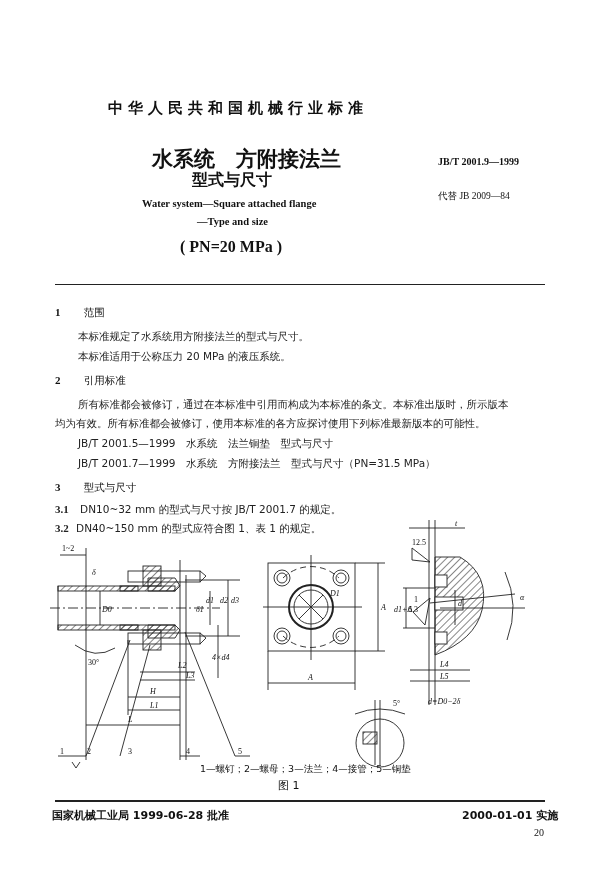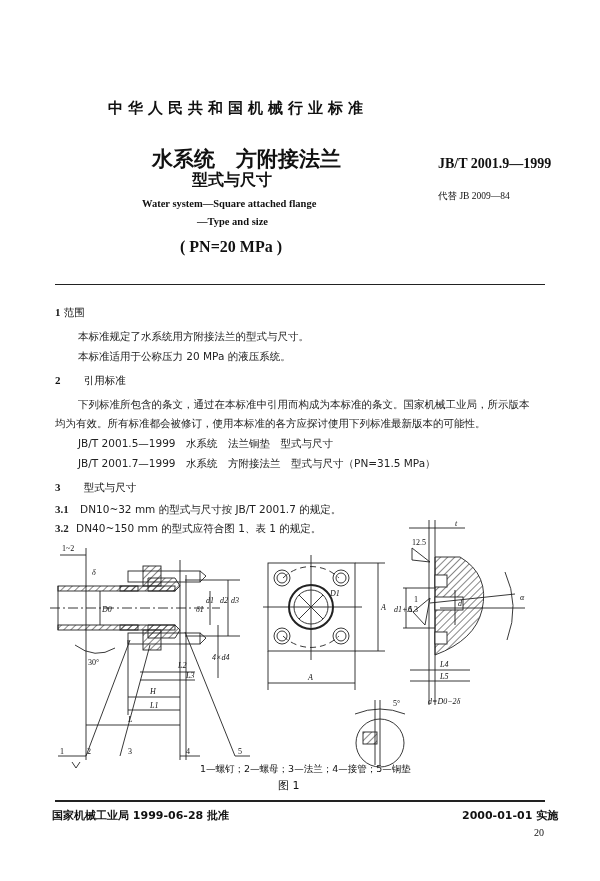--- a/index.html
+++ b/index.html
@@ -8,21 +8,21 @@
     background: #ffffff; color: #111;
     font-family: "DejaVu Serif", "Liberation Serif", serif;
   }
   .abs { position: absolute; white-space: nowrap; }
   .org { left: 108px; top: 99px; font-size: 15px; font-weight: bold; letter-spacing: 5px; font-family: "DejaVu Sans", sans-serif; }
   .title1 { left: 152px; top: 145px; font-size: 21px; font-weight: bold; font-family: Liberation Sans, sans-serif; }
   .title2 { left: 192px; top: 170px; font-size: 16px; font-weight: bold; font-family: "DejaVu Sans", sans-serif; }
   .en1 { left: 142px; top: 198px; font-size: 10.5px; font-weight: bold; font-family: "Liberation Serif", serif; }
   .en2 { left: 197px; top: 216px; font-size: 10.5px; font-weight: bold; font-family: "Liberation Serif", serif; }
   .pn { left: 180px; top: 238px; font-size: 16px; font-weight: bold; font-family: "Liberation Serif", serif; text-align: right; }
-  .code { left: 438px; top: 156px; font-size: 14px; font-weight: bold; font-family: "Liberation Serif", serif; }
+  .code { left: 438px; top: 156px; font-size: 10px; font-weight: bold; font-family: "Liberation Serif", serif; }
   .replace { left: 438px; top: 190px; font-size: 9.5px; font-family: "Liberation Serif", serif; }
   .rule { position: absolute; left: 55px; width: 490px; height: 1px; background: #222; }
   .body-txt { font-size: 10.5px; font-family: "DejaVu Sans", sans-serif; color: #222; }
   .sec { font-size: 10.5px; font-family: "DejaVu Sans", sans-serif; }
   .secnum { font-weight: bold; font-family: "Liberation Serif", serif; font-size: 11px; }
   svg { position: absolute; }
   .fig-cap { left: 278px; top: 778px; font-size: 11px; font-family: "DejaVu Sans", sans-serif; }
   .legend { left: 200px; top: 763px; font-size: 9.5px; font-family: "DejaVu Sans", sans-serif; }
   .footer-l { left: 52px; top: 808px; font-size: 11px; font-weight: bold; font-family: "DejaVu Sans", sans-serif; }
   .footer-r { left: 462px; top: 808px; font-size: 11px; font-weight: bold; font-family: "DejaVu Sans", sans-serif; }
@@ -39,30 +39,30 @@
 <div class="abs en1">Water system—Square attached flange</div>
 <div class="abs en2">—Type and size</div>
 <div class="abs pn">( PN=20 MPa )</div>
 <div class="abs code">JB/T 2001.9—1999</div>
 <div class="abs replace">代替 JB 2009—84</div>
 
 <div class="rule" style="top:284px;"></div>
 
 <div class="abs sec" style="left:55px; top:306px;">
   <span class="secnum">1</span>
-  <span style="">范围</span>
+  <span style="margin-left:20px;">范围</span>
 </div>
 <div class="abs body-txt" style="left:78px; top:330px;">本标准规定了水系统用方附接法兰的型式与尺寸。</div>
 <div class="abs body-txt" style="left:78px; top:350px;">本标准适用于公称压力 20 MPa 的液压系统。</div>
 
 <div class="abs sec" style="left:55px; top:374px;">
   <span class="secnum">2</span>
   <span style="margin-left:20px;">引用标准</span>
 </div>
-<div class="abs body-txt" style="left:78px; top:398px;">下列标准所包含的条文，通过在本标准中引用而构成为本标准的条文。国家机械工业局，所示版本</div>
+<div class="abs body-txt" style="left:78px; top:398px;">所有标准都会被修订，通过在本标准中引用而构成为本标准的条文。本标准出版时，所示版本</div>
 <div class="abs body-txt" style="left:55px; top:417px;">均为有效。所有标准都会被修订，使用本标准的各方应探讨使用下列标准最新版本的可能性。</div>
 <div class="abs body-txt" style="left:78px; top:437px;">JB/T 2001.5—1999　水系统　法兰铜垫　型式与尺寸</div>
 <div class="abs body-txt" style="left:78px; top:457px;">JB/T 2001.7—1999　水系统　方附接法兰　型式与尺寸（PN=31.5 MPa）</div>
 
 <div class="abs sec" style="left:55px; top:481px;">
   <span class="secnum">3</span>
   <span style="margin-left:20px;">型式与尺寸</span>
 </div>
 <div class="abs body-txt" style="left:55px; top:503px;">
   <span class="secnum">3.1</span>

